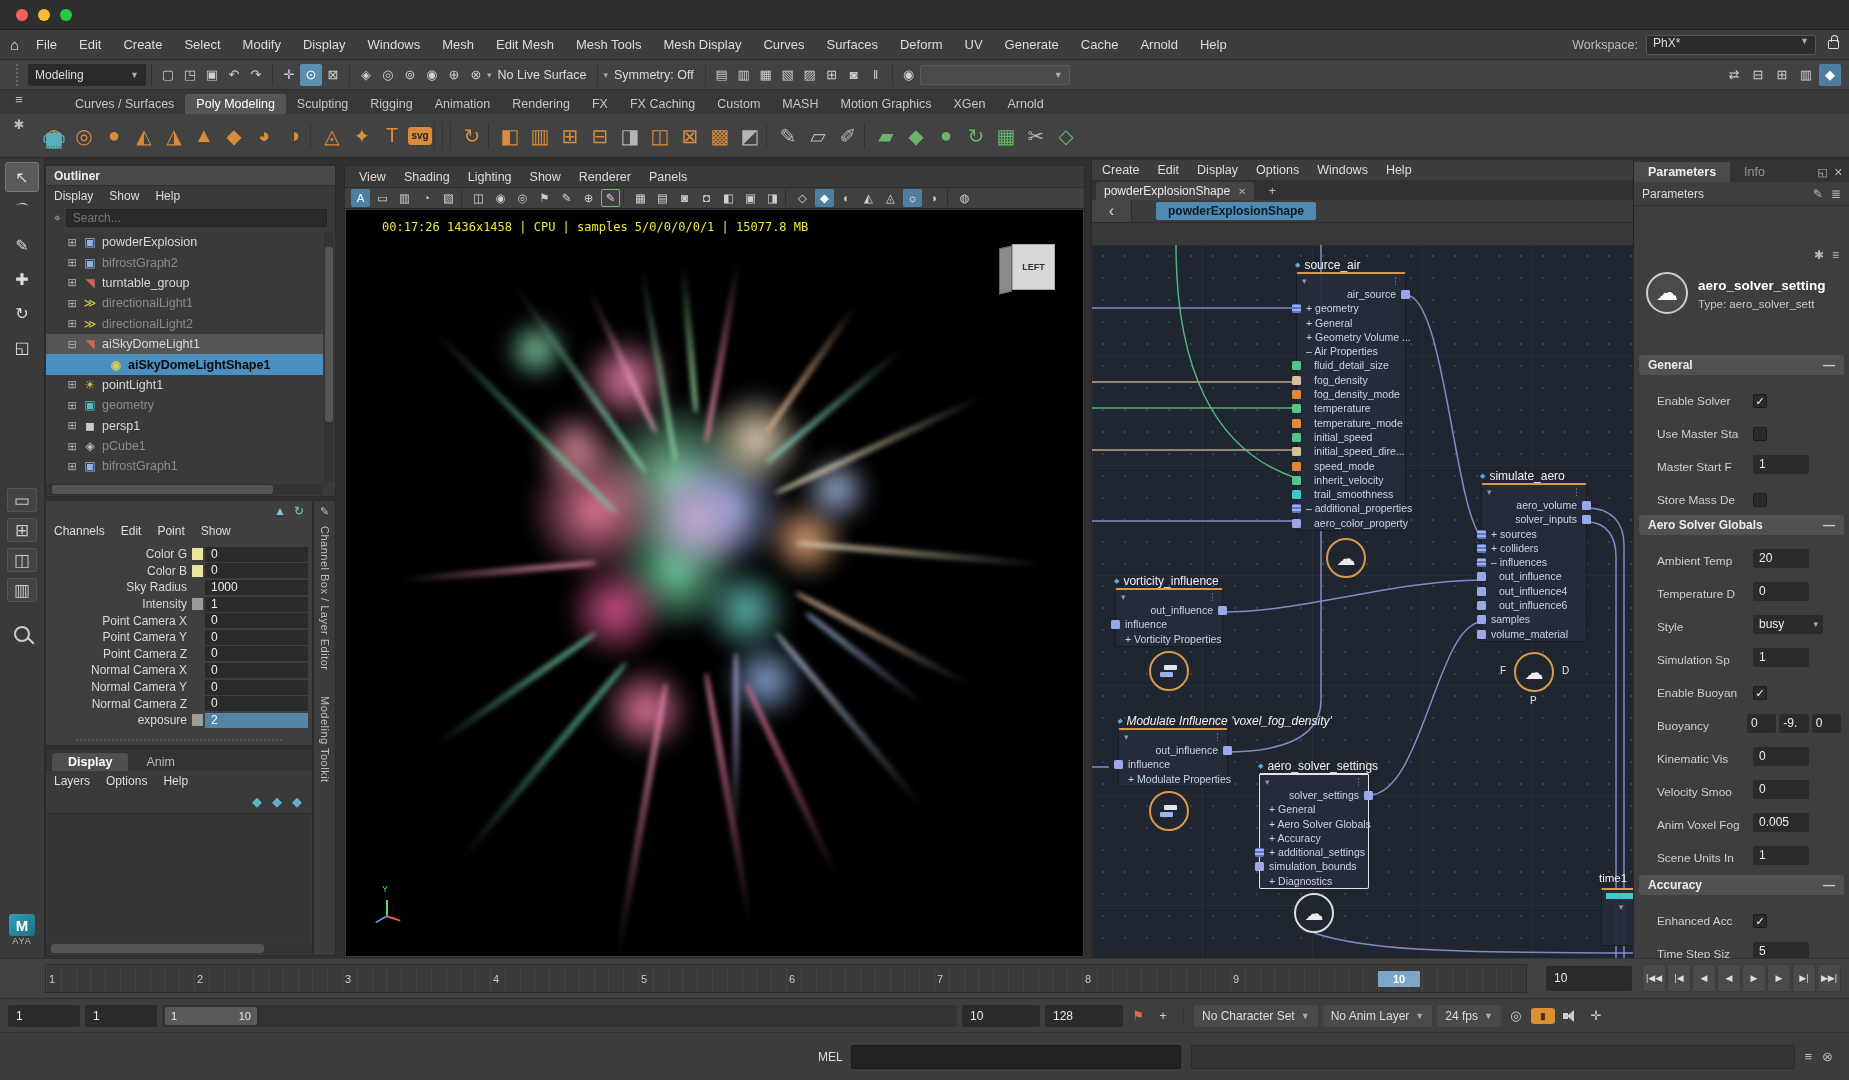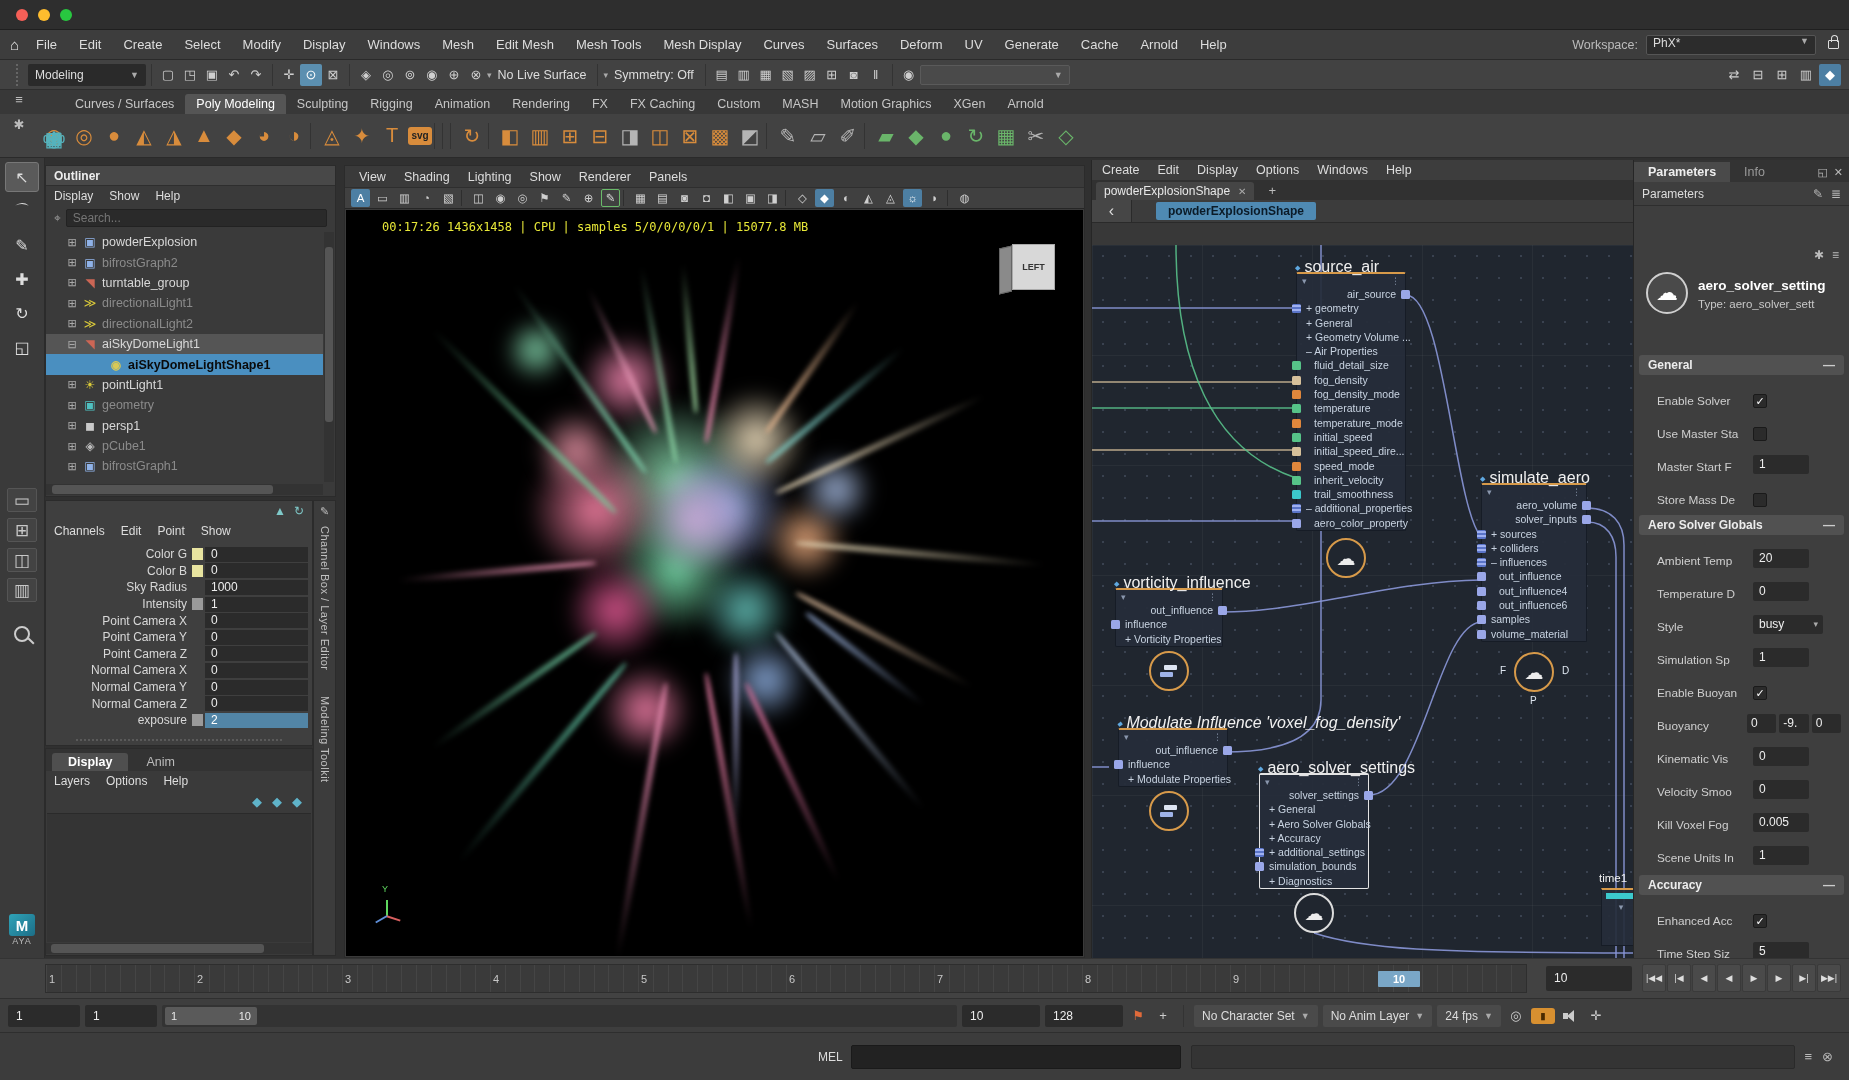--- a/index.html
+++ b/index.html
@@ -124,21 +124,21 @@
 #backbtn{width:40px;height:100%;background:#464646;color:#ddd;font-size:16px;display:flex;align-items:center;justify-content:center;border-right:1px solid #2a2a2a}
 #crumb{margin-left:24px;background:#4f8ab3;color:#0b1b28;font-size:12px;font-weight:bold;padding:2px 12px;border-radius:2px}
 #graph{position:absolute;left:0;top:85px;width:542px;height:713px;overflow:hidden;background-color:#20262f;
  background-image:linear-gradient(rgba(255,255,255,.04) 1px,transparent 1px),linear-gradient(90deg,rgba(255,255,255,.04) 1px,transparent 1px),radial-gradient(rgba(125,140,165,.28) 1px,transparent 1.4px);
  background-size:110px 110px,110px 110px,22px 22px}
 #wires{position:absolute;left:0;top:0}
 #wires path{fill:none;stroke-width:1.5;opacity:.9}
 .wblue{stroke:#8a97d8}.wgreen{stroke:#58c08a}.wtan{stroke:#cbb695}
 .bnode{position:absolute;background:rgba(38,45,58,.93);border:1px solid #161c26;border-top:2px solid #d79a4a;border-radius:2px;font-size:10.5px;color:#c9d4e2}
 .bnode.sel{border:1px solid #e4e4e4;border-top:2px solid #e4e4e4}
-.ntitle{position:absolute;top:-16px;left:-2px;font-size:16px;color:#f0f0f0;white-space:nowrap}
+.ntitle{position:absolute;top:-16px;left:-2px;font-size:12px;color:#f0f0f0;white-space:nowrap}
 .ntitle::before{content:"◆";color:#5fa8e0;font-size:7px;margin-right:4px;vertical-align:2px}
 .ntitle.it{font-style:italic}
 .nhead{height:13px;display:flex;justify-content:space-between;align-items:center;padding:0 5px;color:#8a97ad;font-size:9px}
 .prt{height:14.3px;line-height:14.3px;padding:0 9px;position:relative;white-space:nowrap;overflow:visible}
 .prt.r{text-align:right}
 .prt.ind{padding-left:17px}
 .prt .sq{display:none;position:absolute;width:9px;height:9px;top:3px;border-radius:1.5px}
 .prt.sl .sq{display:block;left:-5px}
 .prt.sr .sq{display:block;right:-5px}
 .sq.green{background:#56c388}.sq.tan{background:#d6c09a}.sq.org{background:#e0873c}.sq.cyan{background:#3cc8cc}.sq.lav{background:#9aa7e8}
@@ -1091,21 +1091,21 @@
           <span class="pfld f0">0</span>
 
         </div>
         <div class="prow2 field">
           <span class="plbl2">Velocity Smoo</span>
 
           <span class="pfld f0">0</span>
 
         </div>
         <div class="prow2 field">
-          <span class="plbl2">Kill Voxel Fog</span>
+          <span class="plbl2">Anim Voxel Fog</span>
 
           <span class="pfld f0">0.005</span>
 
         </div>
         <div class="prow2 field">
           <span class="plbl2">Scene Units In</span>
 
           <span class="pfld f0">1</span>
 
         </div>

